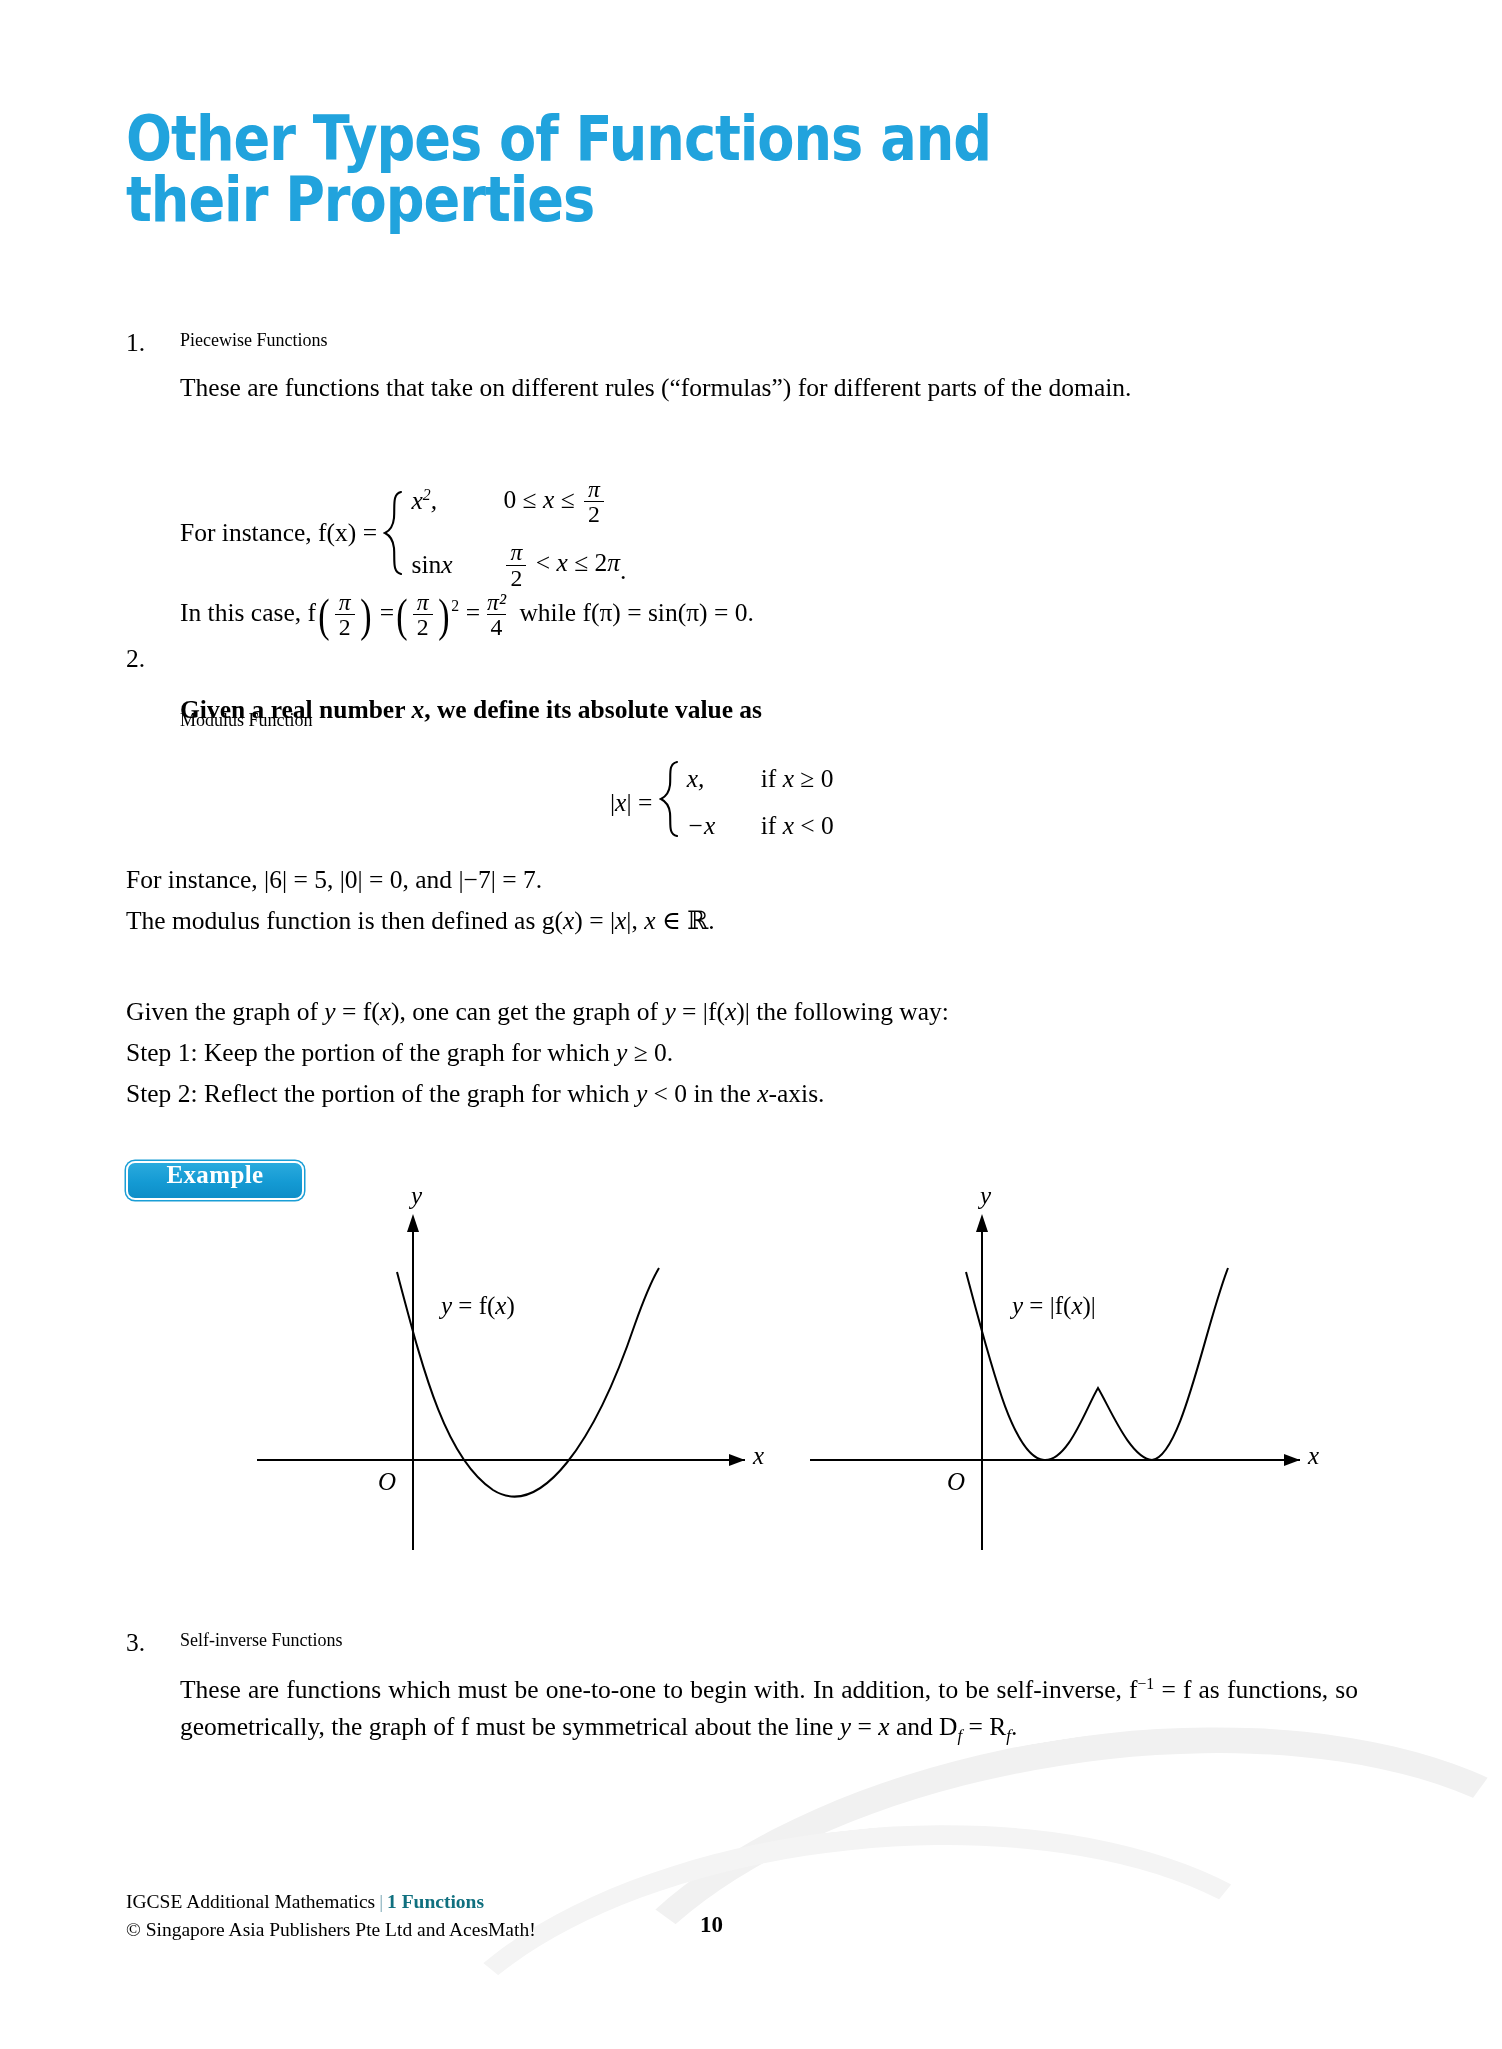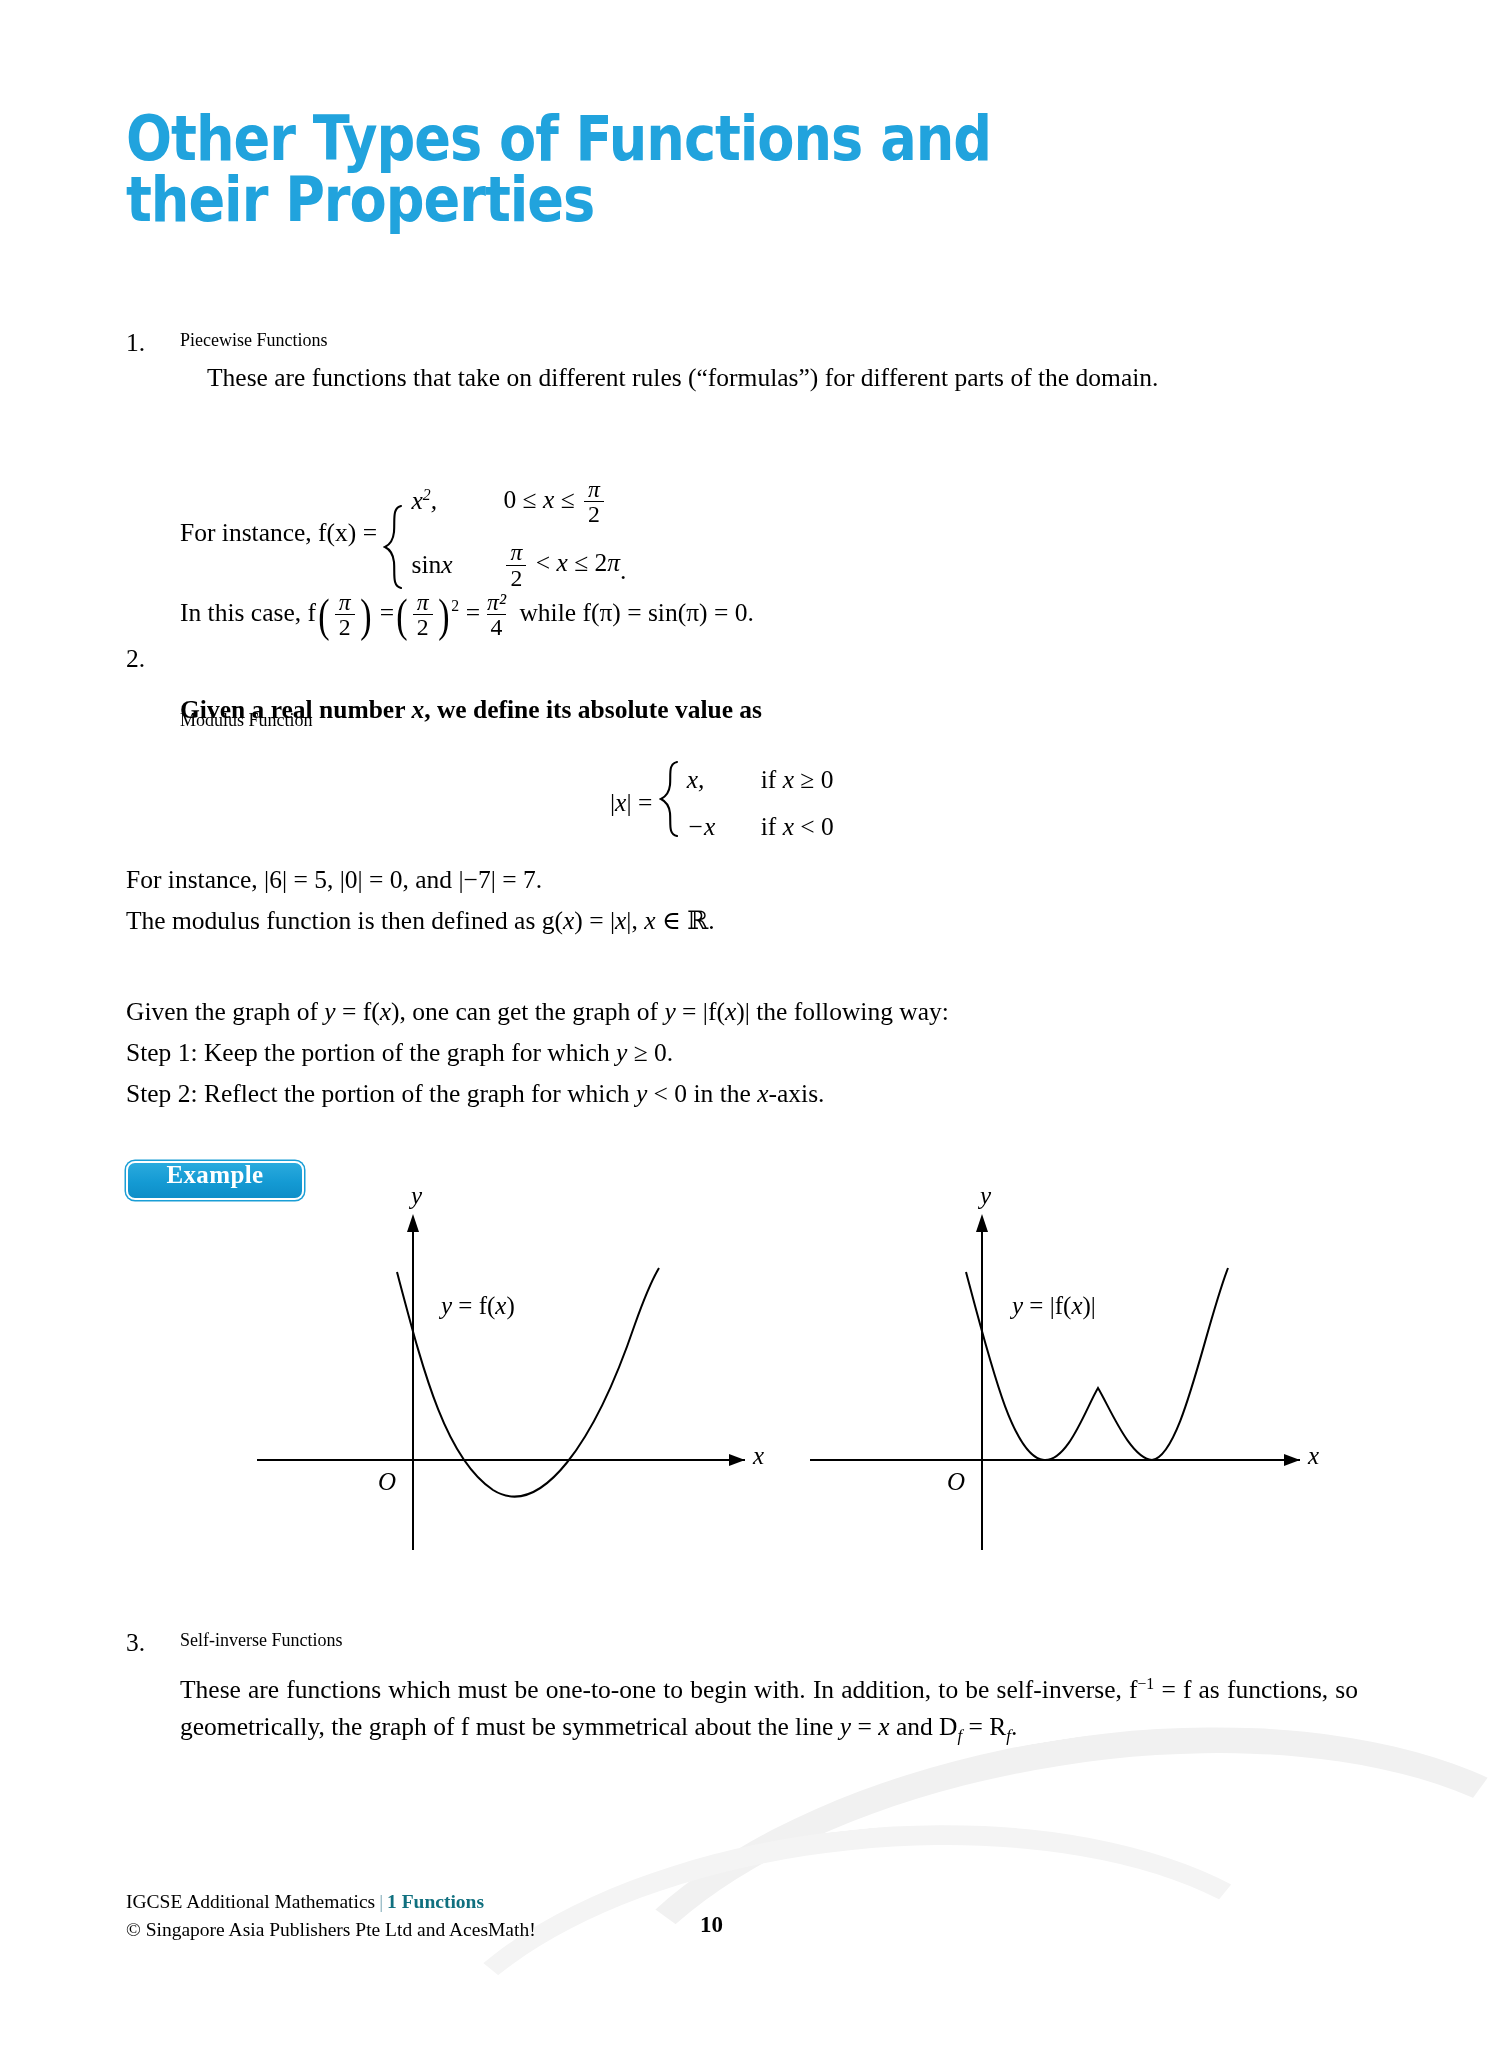--- a/index.html
+++ b/index.html
@@ -61,21 +61,21 @@
   }
   .frac .nm{padding:0 4px;}
   .frac .dn{padding:0 4px;border-top:1.6px solid #000;}
   .sup{font-size:0.62em;vertical-align:super;line-height:0;}
   .bigparen{
     display:inline-block;font-size:1.85em;line-height:0.6;
     vertical-align:middle;font-weight:300;transform:scaleX(0.72);
   }
 
   
-  .piece{display:inline-flex;align-items:flex-end;vertical-align:middle;}
+  .piece{display:inline-flex;align-items:center;vertical-align:middle;}
   .brace{
     display:inline-block;width:22px;height:86px;margin-right:6px;
     position:relative;
   }
   .brace svg{position:absolute;left:0;top:0;}
   .cases{display:inline-flex;flex-direction:column;justify-content:center;gap:14px;}
   .crow{display:flex;align-items:center;white-space:nowrap;}
   .cexpr{min-width:92px;}
   .ccond{}
 
@@ -117,21 +117,21 @@
   <div class="swoosh2"></div>
 
   <div class="title">
     <span class="ln">Other Types of Functions and</span>
     <span class="ln">their Properties</span>
   </div>
 
   <div class="num" style="left:126px;top:328px;">1.</div>
   <div class="item" style="left:180px;top:328px;">Piecewise Functions</div>
 
-  <div class="para" style="left:180px;top:360px;width:1178px;margin-left:27px;">These are functions that take on different rules (“formulas”) for different parts of the domain.</div>
+  <div class="para" style="left:180px;top:370px;width:1178px;">These are functions that take on different rules (“formulas”) for different parts of the domain.</div>
 
   <div class="para nj" style="left:180px;top:477px;width:700px;">
     <span class="mathrow">For instance, f(x) =</span>
     <span class="piece">
       <span class="brace">
         <svg width="22" height="86" viewBox="0 0 22 86">
           <path d="M18 2 C9 4, 12 16, 11 28 C10 38, 6 41, 2 43 C6 45, 10 48, 11 58 C12 70, 9 82, 18 84" fill="none" stroke="#000" stroke-width="2.1" stroke-linecap="round"></path>
         </svg>
       </span>
       <span class="cases">

